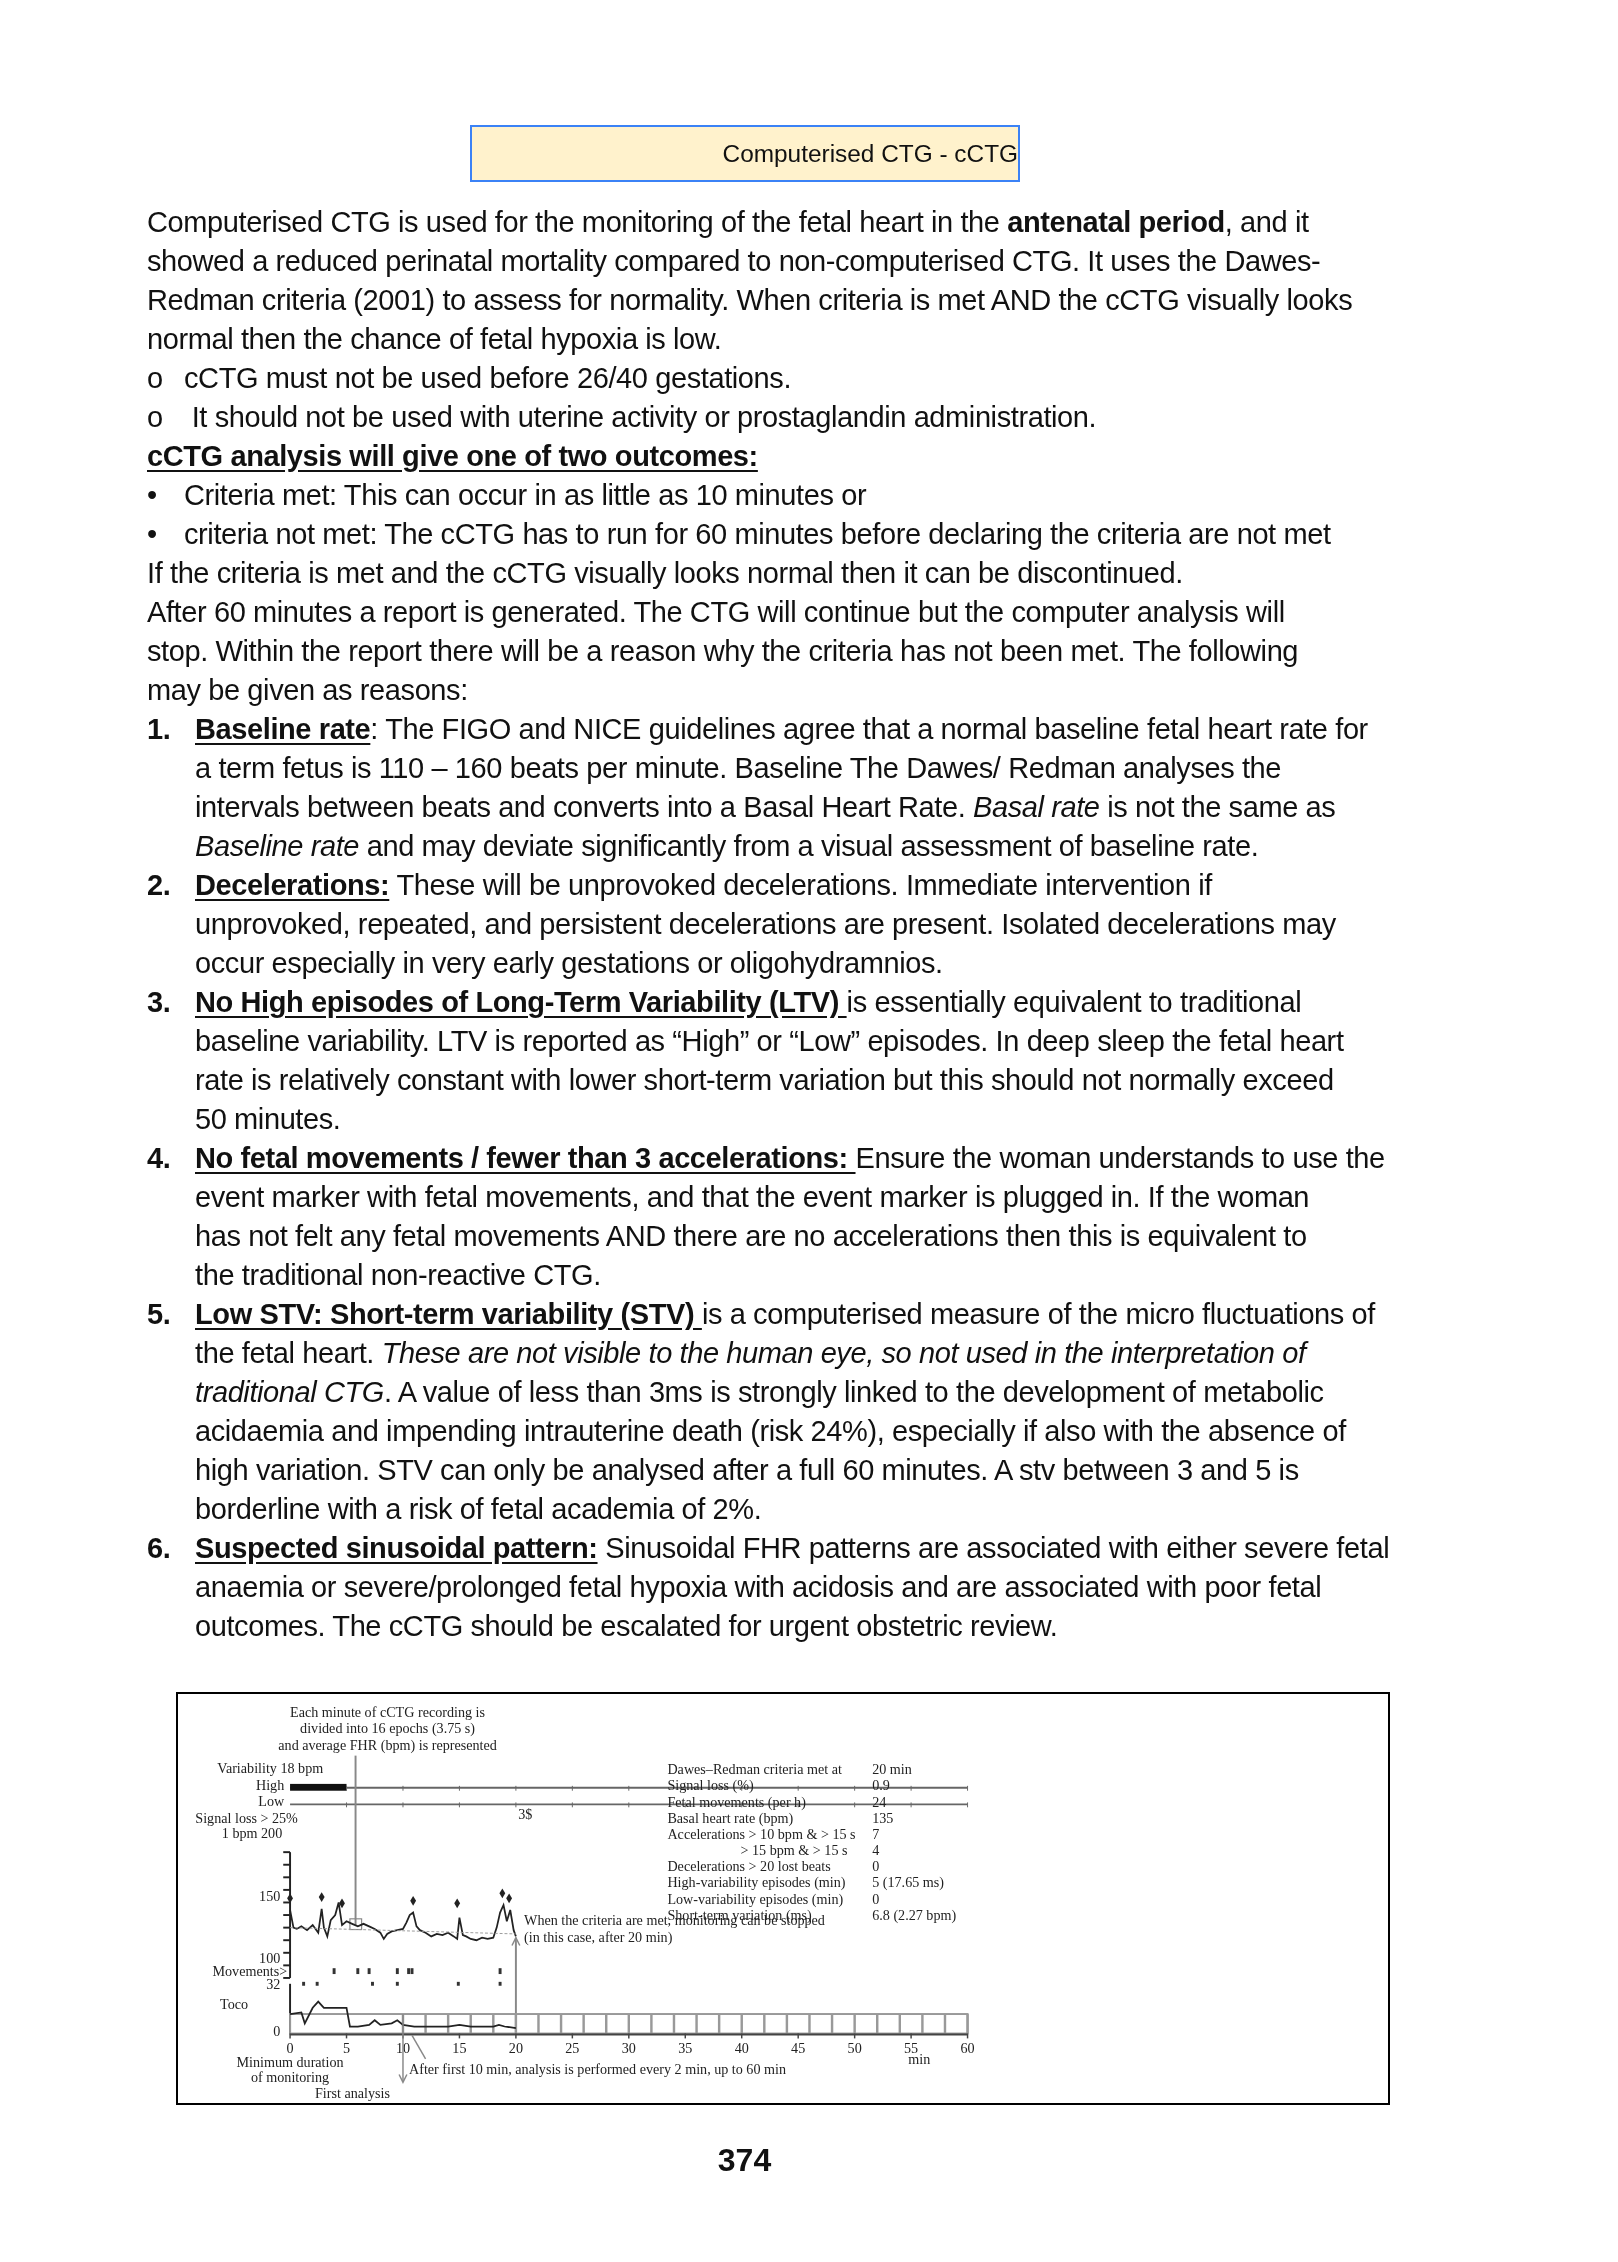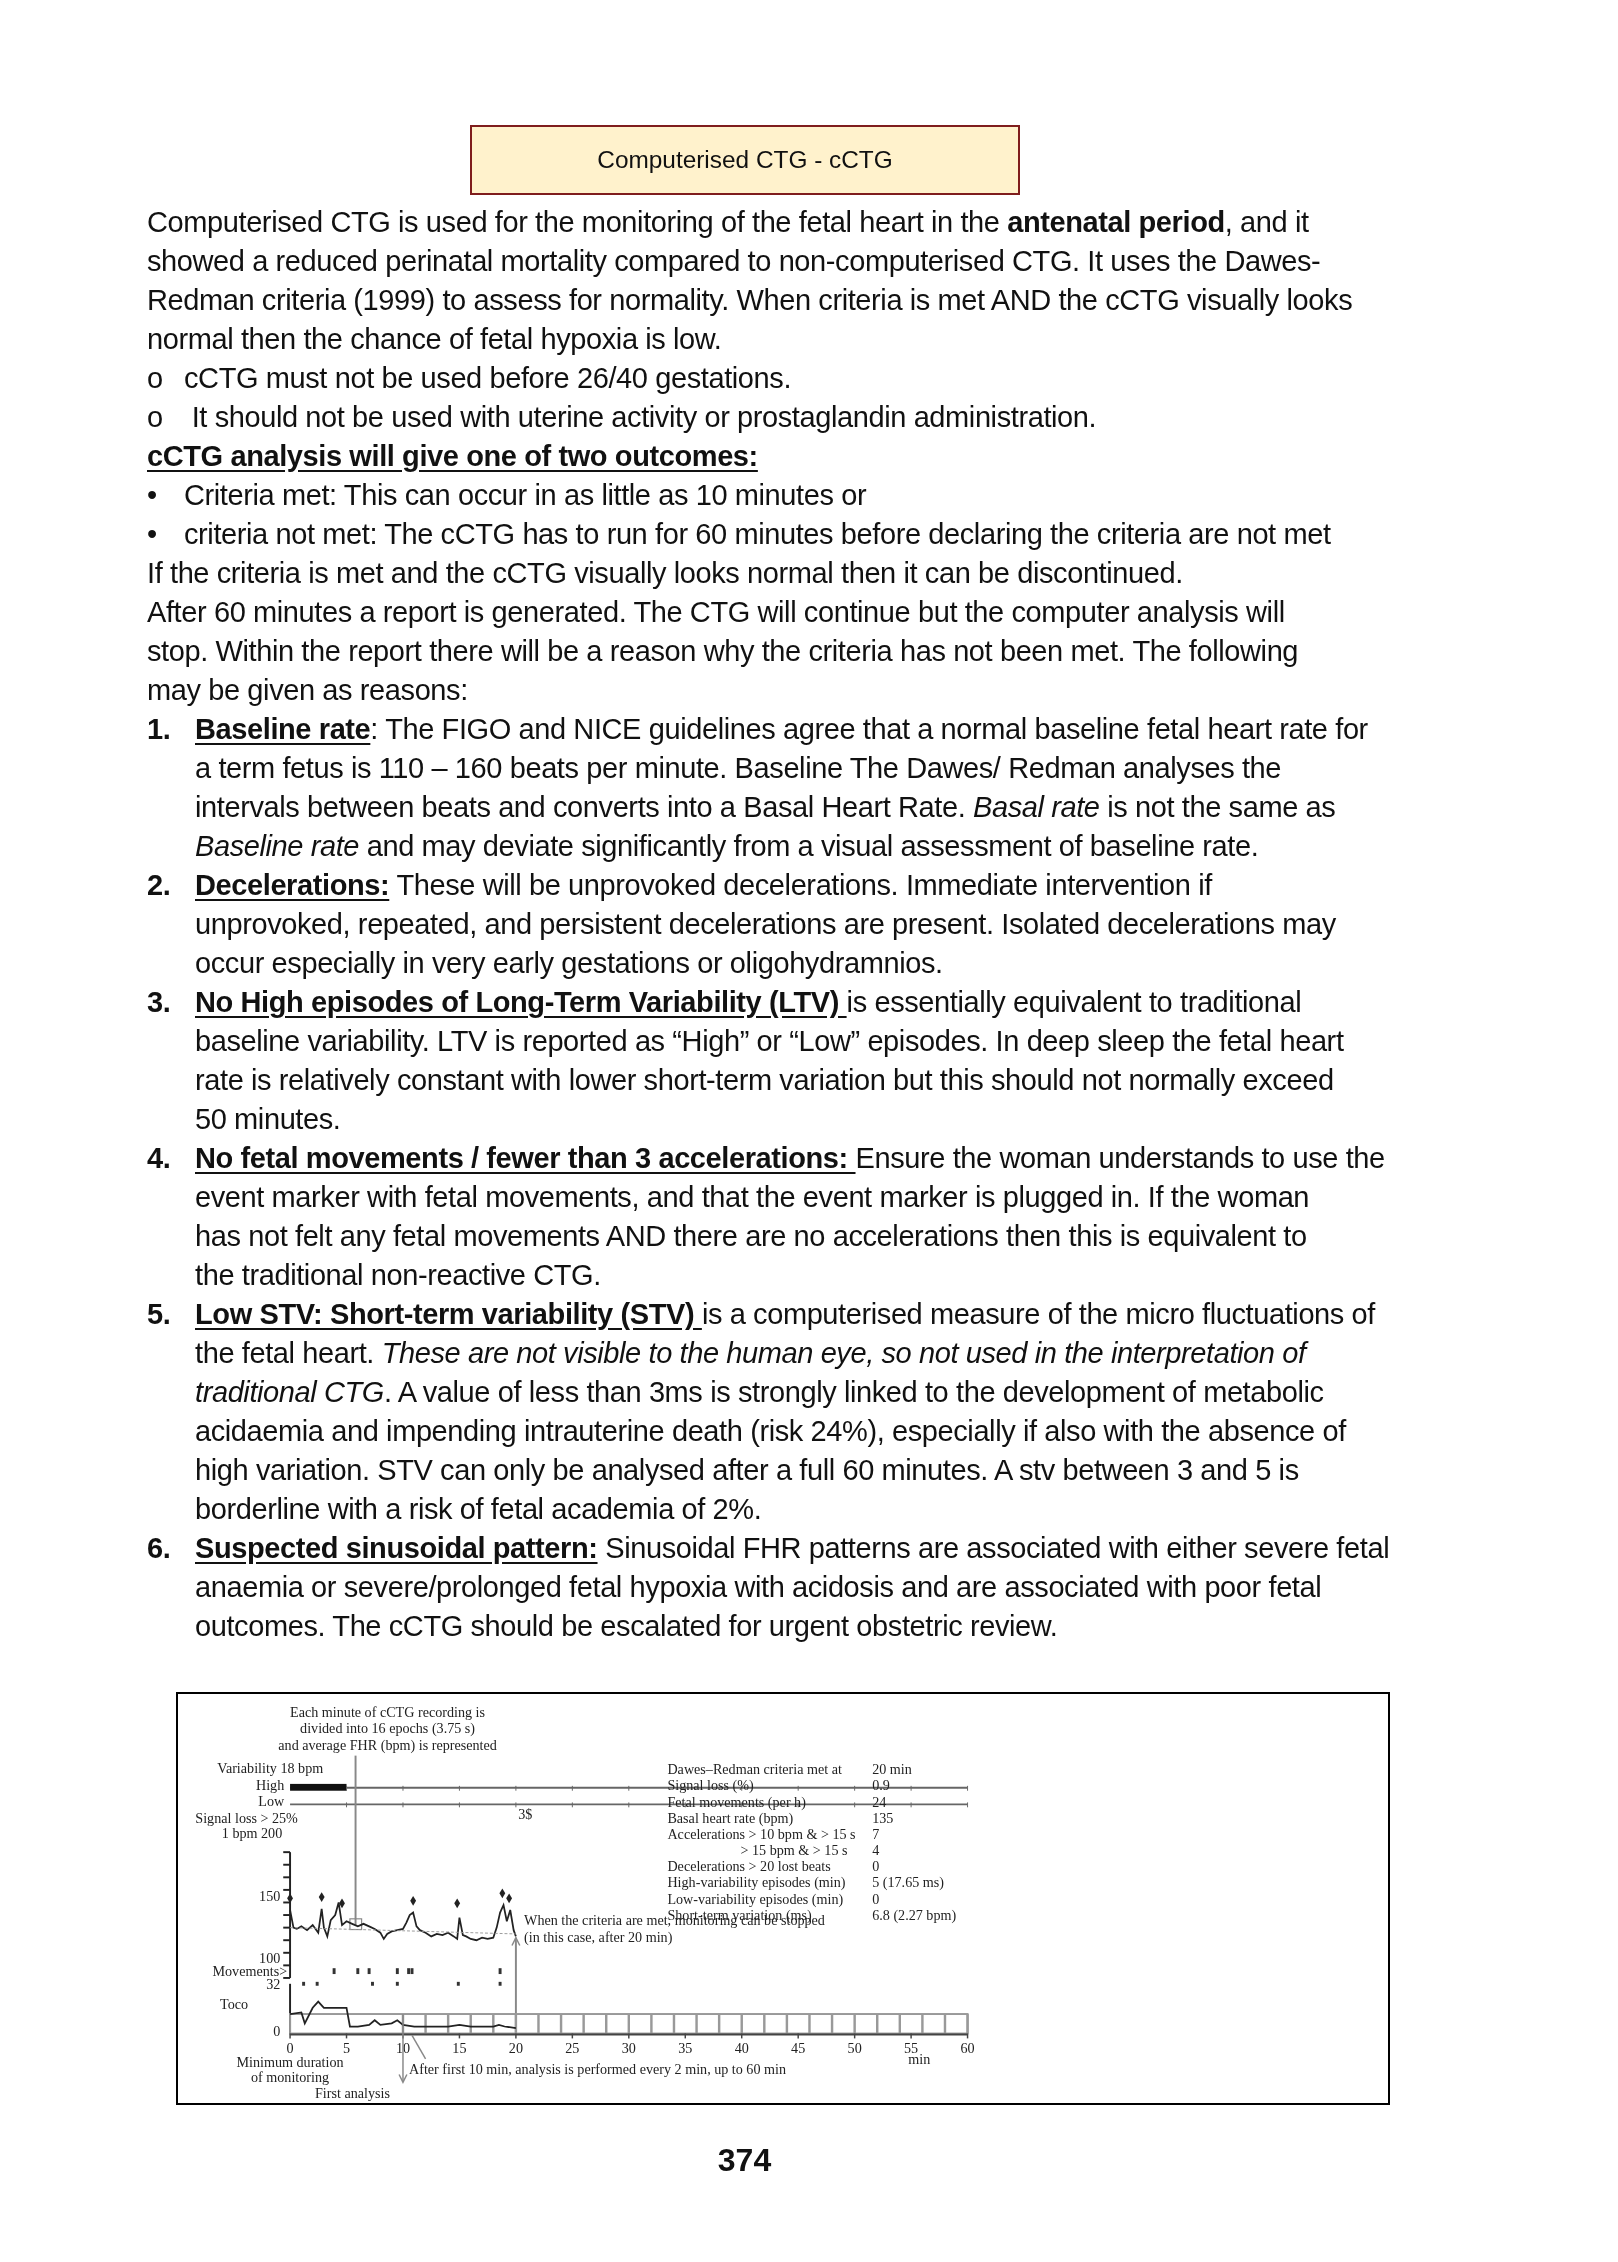--- a/index.html
+++ b/index.html
@@ -1,17 +1,17 @@
 <!DOCTYPE html>
 <html><head>
 <meta charset="utf-8">
 <style>
   html,body{margin:0;padding:0;background:#fff;}
   body{width:1619px;height:2263px;position:relative;overflow:hidden;font-family:"Liberation Sans",sans-serif;color:#111;}
-  .title-box{position:absolute;left:470px;top:125px;width:550px;height:70px;background:#FFF2CC;border:2px solid #7f1d1d;box-sizing:border-box;display:flex;align-items:center;justify-content:center;font-size:24.4px;}
+  .title-box{position:absolute;left:470px;top:125px;width:550px;height:57px;background:#FFF2CC;border:2px solid #3b82f6;box-sizing:border-box;display:flex;align-items:center;justify-content:flex-end;font-size:24.4px;}
   .body{position:absolute;left:147px;top:203px;width:1287px;font-size:29px;line-height:39px;letter-spacing:-0.4px;}
   .line{white-space:nowrap;}
   .bullet-line{white-space:nowrap;}
   .bullet-line .mk{display:inline-block;width:37px;}
   .heading{font-weight:bold;text-decoration:underline;text-underline-offset:3.9px;}
   ol.reasons{list-style:none;margin:0;padding:0;}
   ol.reasons li{position:relative;padding-left:48px;}
   ol.reasons li .num{position:absolute;left:0;top:0;font-weight:bold;}
   .u{font-weight:bold;text-decoration:underline;text-underline-offset:3.9px;}
   .i{font-style:italic;}
@@ -24,21 +24,21 @@
 </head>
 <body>
 
 <div class="title-box">
   <span>Computerised CTG - cCTG</span>
 </div>
 
 <div class="body">
   <div class="line"><span>Computerised CTG is used for the monitoring of the fetal heart in the </span><span class="b">antenatal period</span><span>, and it</span></div>
   <div class="line">showed a reduced perinatal mortality compared to non-computerised CTG. It uses the Dawes-</div>
-  <div class="line">Redman criteria (1999) to assess for normality. When criteria is met AND the cCTG visually looks</div>
+  <div class="line">Redman criteria (2001) to assess for normality. When criteria is met AND the cCTG visually looks</div>
   <div class="line">normal then the chance of fetal hypoxia is low.</div>
 
   <div class="bullet-line"><span class="mk">o</span><span>cCTG must not be used before 26/40 gestations.</span></div>
   <div class="bullet-line"><span class="mk">o</span><span> It should not be used with uterine activity or prostaglandin administration.</span></div>
 
   <div class="line heading">cCTG analysis will give one of two outcomes:</div>
   <div class="bullet-line"><span class="mk">•</span><span>Criteria met: This can occur in as little as 10 minutes or</span></div>
   <div class="bullet-line"><span class="mk">•</span><span>criteria not met: The cCTG has to run for 60 minutes before declaring the criteria are not met</span></div>
 
   <div class="line">If the criteria is met and the cCTG visually looks normal then it can be discontinued.</div>

